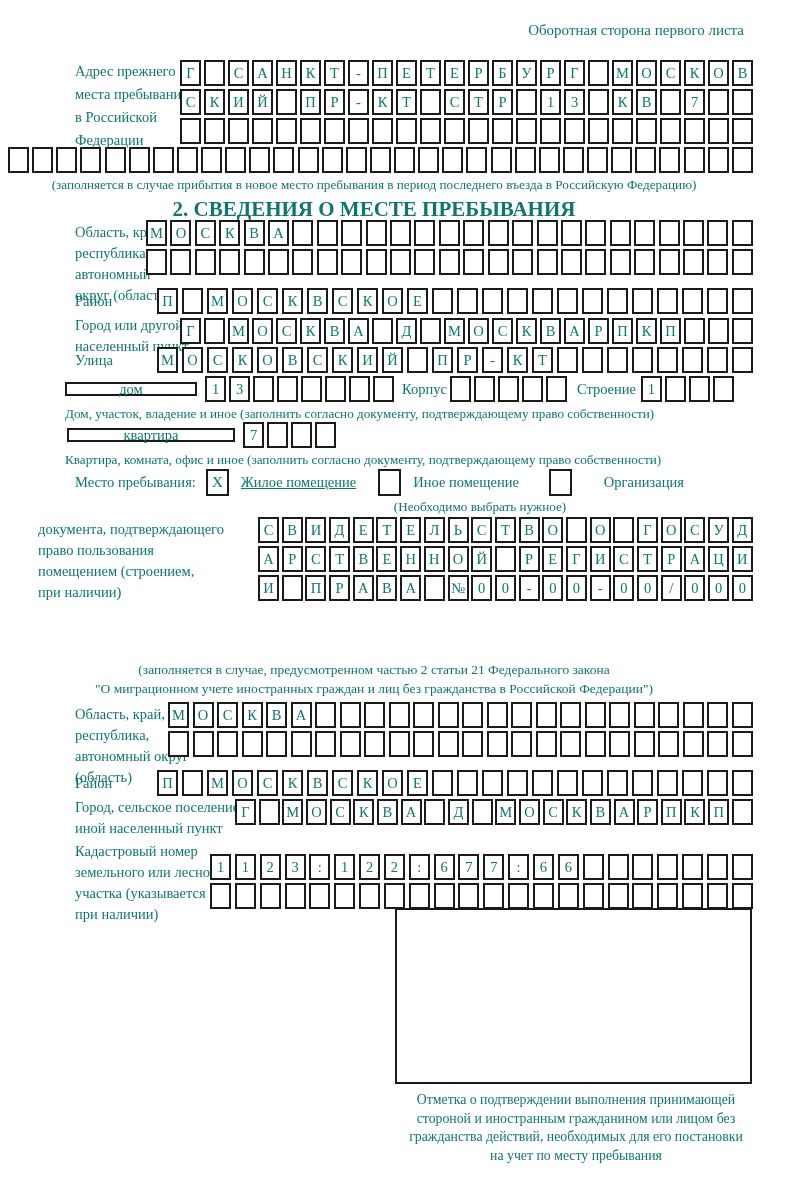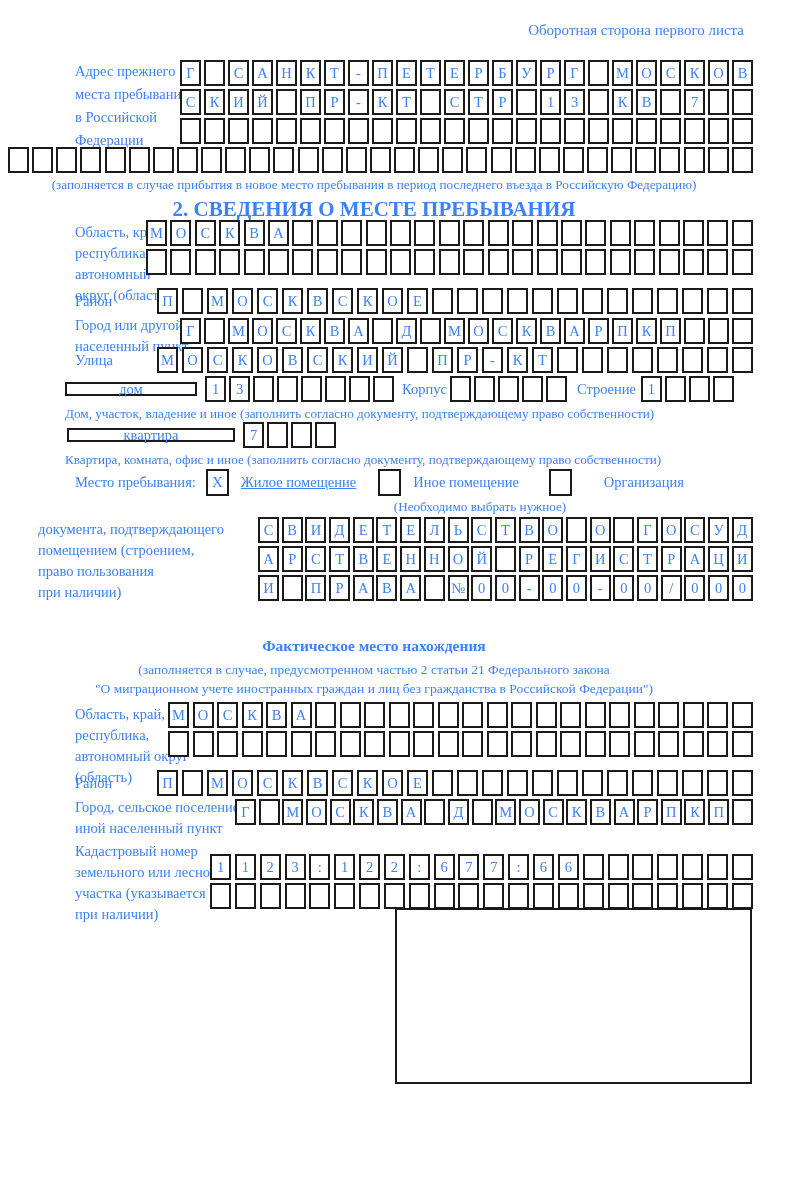--- a/index.html
+++ b/index.html
@@ -1,18 +1,18 @@
 <!DOCTYPE html>
 <html><head>
 <meta charset="utf-8">
 <style>
   html,body { margin:0; padding:0; background:#ffffff; }
   .page {
     position:relative; width:800px; height:1180px; background:#ffffff;
-    color:#3b82f6; font-family:"Liberation Serif","DejaVu Serif",serif;
+    color:#0f766e; font-family:"Liberation Serif","DejaVu Serif",serif;
     overflow:hidden;
   }
   .abs { position:absolute; }
   .corner { font-size:15px; }
   .lbl { font-size:14.5px; line-height:23px; white-space:nowrap; }
   .lbl.lh21 { line-height:21px; }
   .cellrow { display:flex; justify-content:space-between; }
   .cell {
     flex:0 0 21px; width:21px; height:26px; box-sizing:border-box;
     border:2px solid #1a1a1a; display:flex; align-items:center; justify-content:center;
@@ -359,22 +359,22 @@
     <div class="inline-label" style="margin-left:12px;text-decoration:underline;">Жилое помещение</div>
     <div class="checkbox" style="margin-left:22px;"></div>
     <div class="inline-label" style="margin-left:12px;">Иное помещение</div>
     <div class="checkbox" style="margin-left:30px;"></div>
     <div class="inline-label" style="margin-left:32px;">Организация</div>
   </div>
   <div class="abs note" style="top:499px; left:160px; width:640px; text-align:center;">(Необходимо выбрать нужное)</div>
 
   <div class="abs lbl lh21" style="top:519px; left:38px;">
     <div>документа, подтверждающего</div>
+    <div>право пользования</div>
     <div>помещением (строением,</div>
-    <div>право пользования</div>
     <div>при наличии)</div>
   </div>
   <div class="abs cellrow" style="top:517px; left:258px; width:495px;">
       <div class="cell">С</div>
       <div class="cell">В</div>
       <div class="cell">И</div>
       <div class="cell">Д</div>
       <div class="cell">Е</div>
       <div class="cell">Т</div>
       <div class="cell">Е</div>
@@ -433,21 +433,20 @@
       <div class="cell">0</div>
       <div class="cell">-</div>
       <div class="cell">0</div>
       <div class="cell">0</div>
       <div class="cell">/</div>
       <div class="cell">0</div>
       <div class="cell">0</div>
       <div class="cell">0</div>
     </div>
 
-  <div class="abs sub-title center" style="top:637px;">Фактическое место нахождения</div>
   <div class="abs noteline center" style="top:662px;">(заполняется в случае, предусмотренном частью 2 статьи 21 Федерального закона</div>
   <div class="abs noteline center" style="top:681px;">"О миграционном учете иностранных граждан и лиц без гражданства в Российской Федерации")</div>
 
   <div class="abs lbl lh21" style="top:704px; left:75px;">
     <div>Область, край,</div>
     <div>республика,</div>
     <div>автономный округ</div>
     <div>(область)</div>
   </div>
   <div class="abs cellrow" style="top:702px; left:168px; width:585px;">
@@ -609,14 +608,20 @@
       <div class="cell"></div>
       <div class="cell"></div>
       <div class="cell"></div>
       <div class="cell"></div>
       <div class="cell"></div>
       <div class="cell"></div>
       <div class="cell"></div>
     </div>
 
   <div class="abs stamp-box" style="top:908px; left:395px; width:357px; height:176px;"></div>
+  <div class="abs stamp-note" style="top:1091px; left:358px; width:436px;">
+    <div>Отметка о подтверждении выполнения принимающей</div>
+    <div>стороной и иностранным гражданином или лицом без</div>
+    <div>гражданства действий, необходимых для его постановки</div>
+    <div>на учет по месту пребывания</div>
+  </div>
 
 </div>
 
 </body></html>

